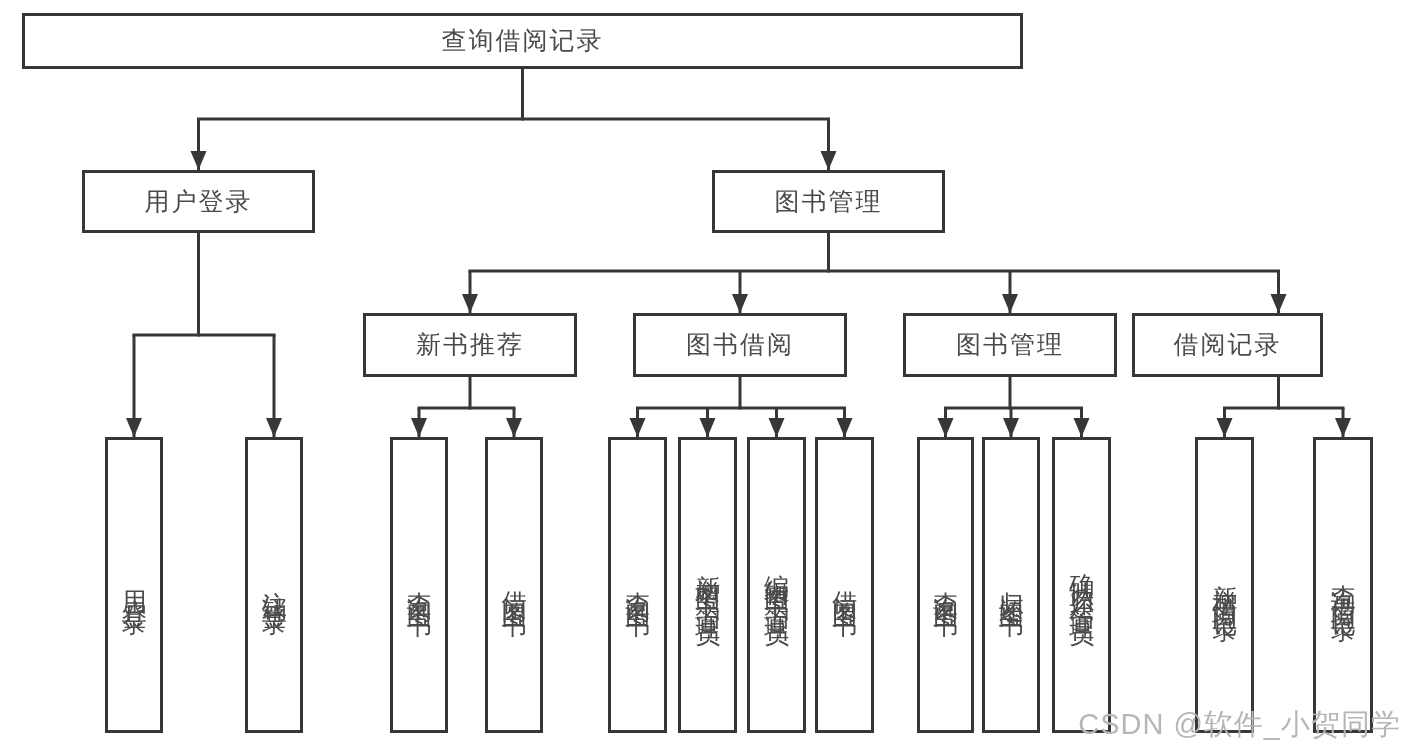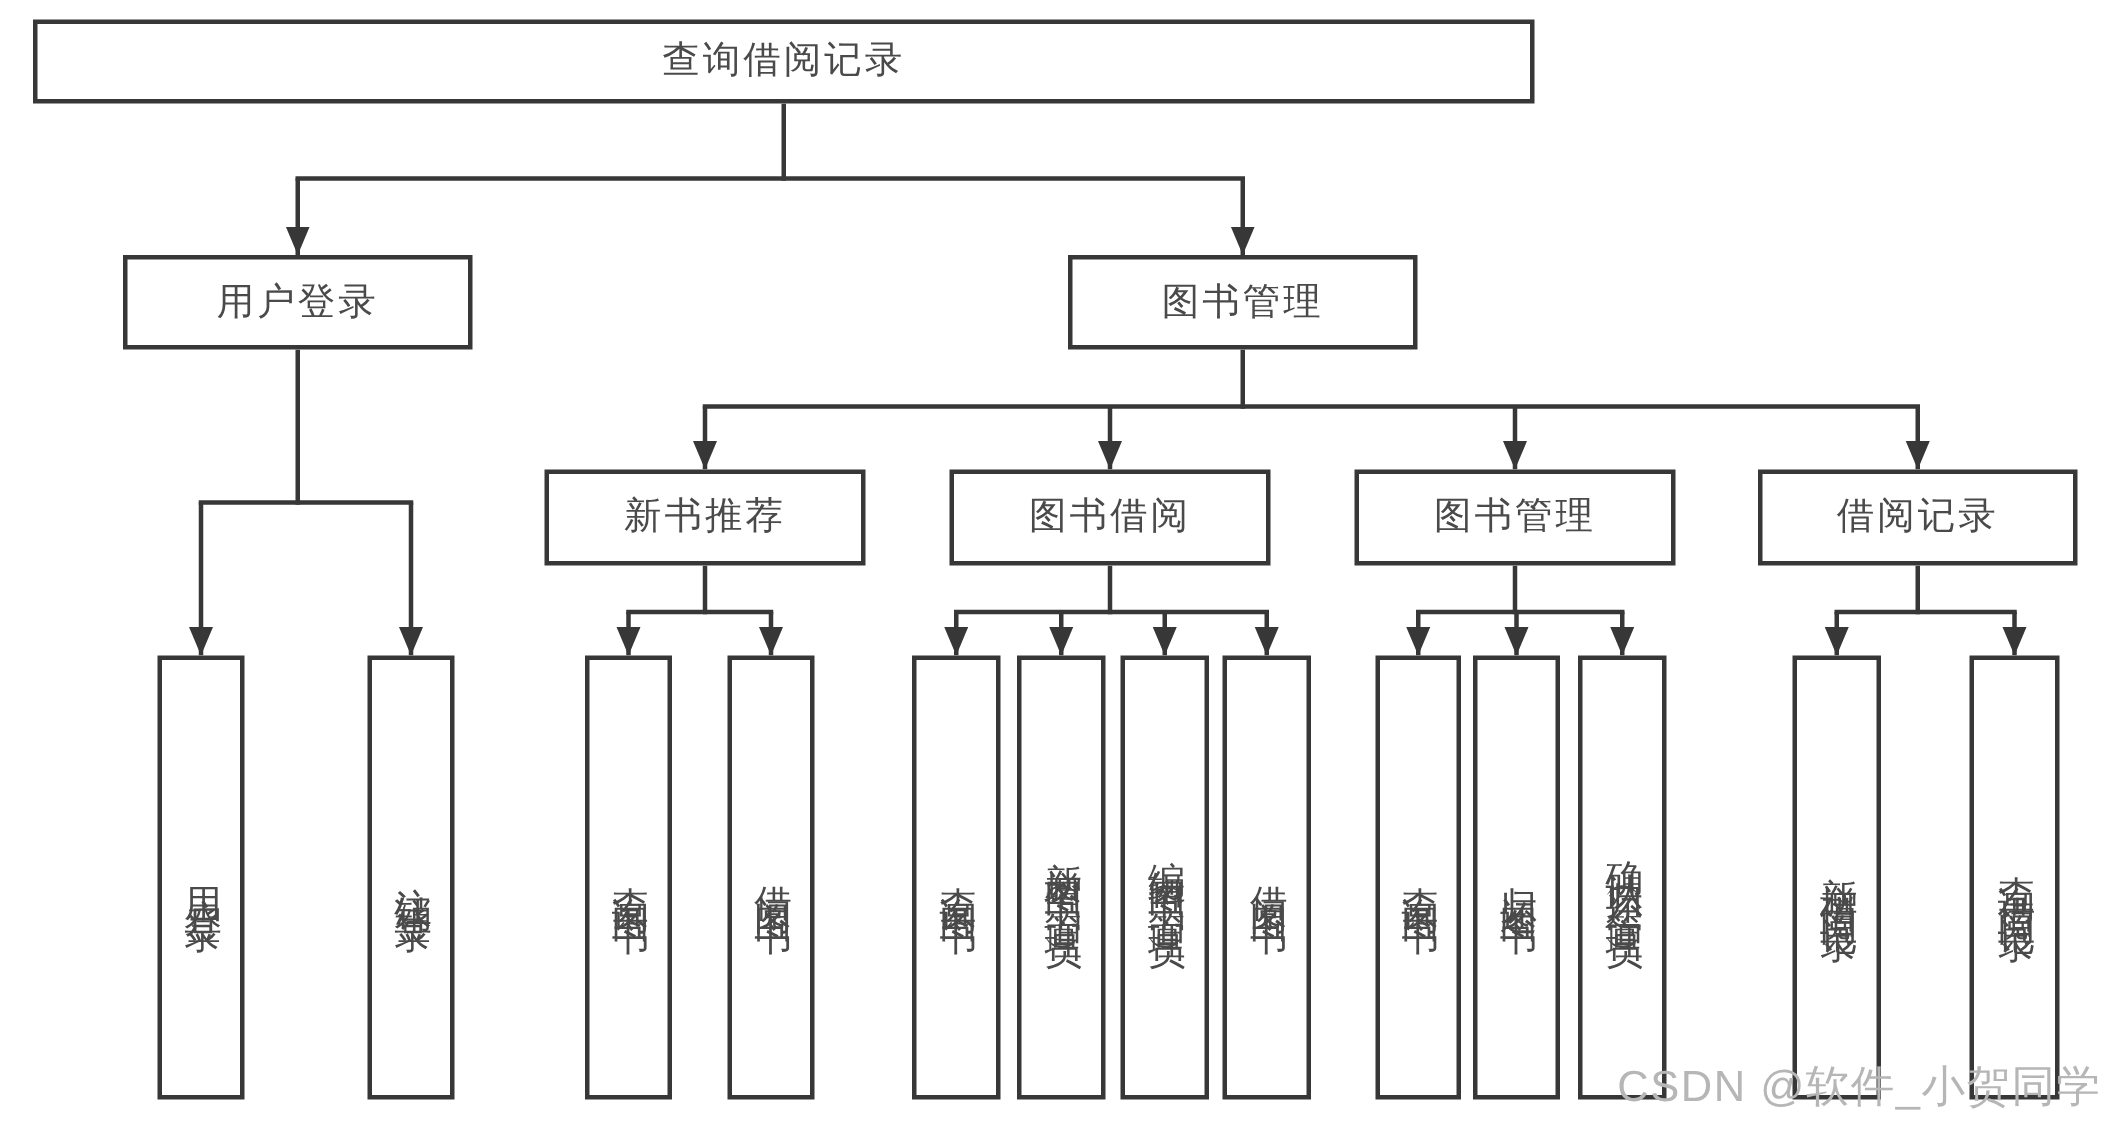--- a/index.html
+++ b/index.html
@@ -114,21 +114,21 @@
     </div>
     <div class="node" style="left: 633px; top: 313px; width: 214px; height: 64px;">
       <span class="node-label">图书借阅</span>
     </div>
     <div class="node" style="left: 363px; top: 313px; width: 214px; height: 64px;">
       <span class="node-label">新书推荐</span>
     </div>
     <div class="node" style="left: 903px; top: 313px; width: 214px; height: 64px;">
       <span class="node-label">图书管理</span>
     </div>
-    <div class="node" style="left: 1172px; top: 313px; width: 213px; height: 64px;">
+    <div class="node" style="left: 1132px; top: 313px; width: 191px; height: 64px;">
       <span class="node-label">借阅记录</span>
     </div>
     <div class="node vertical" style="left: 105px; top: 437px; width: 58px; height: 296px;">
       <span class="node-label">用户登录</span>
     </div>
     <div class="node vertical" style="left: 245px; top: 437px; width: 58px; height: 296px;">
       <span class="node-label">注销登录</span>
     </div>
     <div class="node vertical" style="left: 390px; top: 437px; width: 58px; height: 296px;">
       <span class="node-label">查询图书</span>

